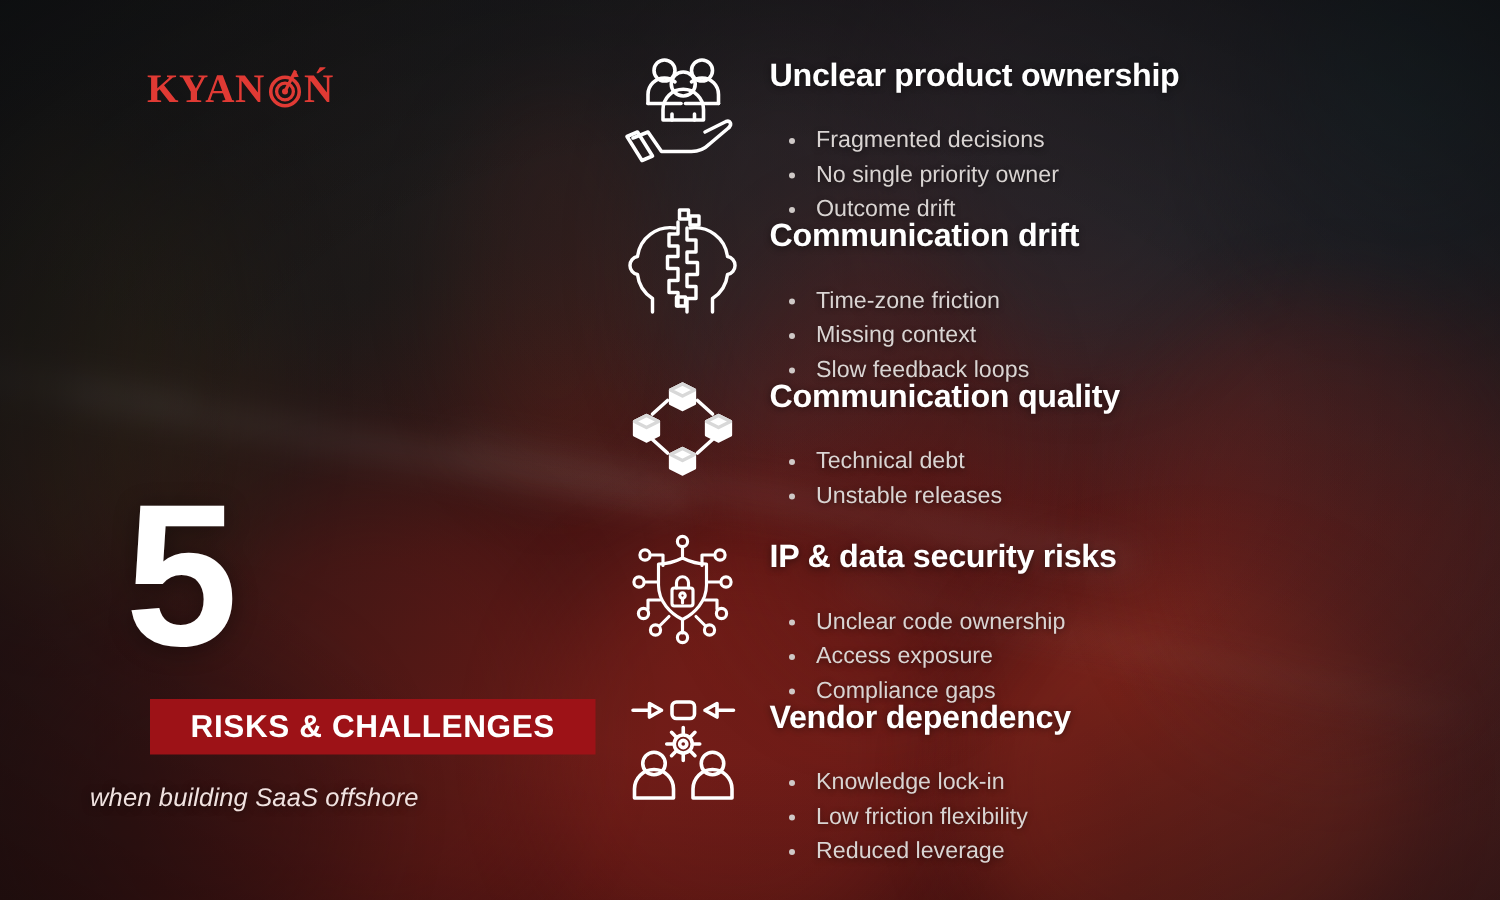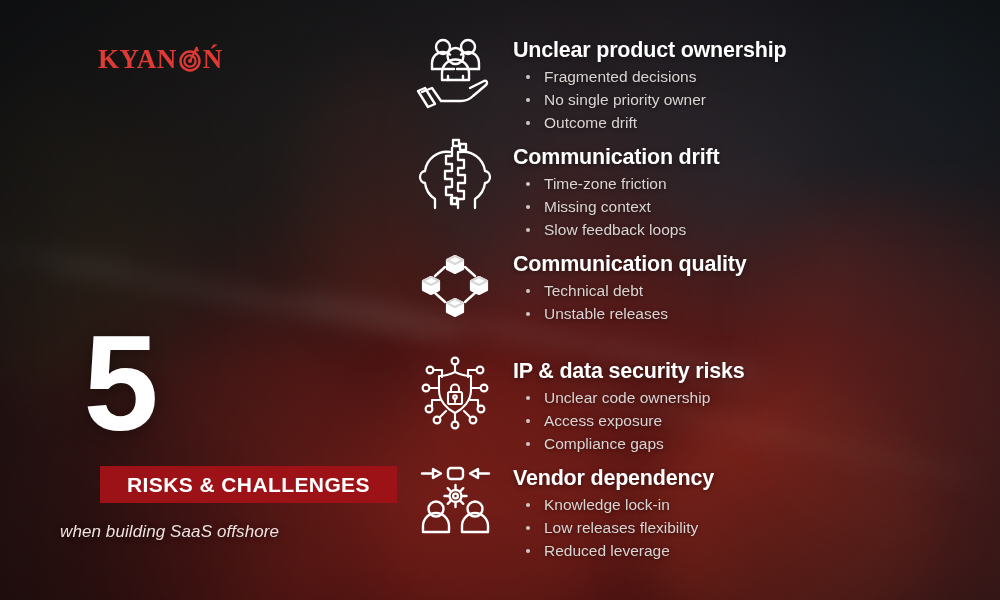--- a/index.html
+++ b/index.html
@@ -94,21 +94,21 @@
     display:flex; align-items:center; justify-content:center;
   }
   .icon-wrap svg { display:block; }
   .item-text { padding-left:8px; padding-top:3px; }
   .item-title {
     color:#ffffff; font-size:21.5px; font-weight:bold; letter-spacing:-.2px;
     line-height:1.12;
     text-shadow:0 1px 5px rgba(0,0,0,.45);
     margin-top:13px;
   }
-  .bullets { list-style:none; margin-top:3px; }
+  .bullets { list-style:none; margin-top:20px; }
   .bullets li {
     color:#d9d4d2; font-size:15.5px; line-height:23px;
     position:relative; padding-left:31px;
     text-shadow:0 1px 4px rgba(0,0,0,.45);
   }
   .bullets li .dot {
     position:absolute; left:13px; top:10px;
     width:4px; height:4px; border-radius:50%;
     background:#cfc9c7;
   }
@@ -297,20 +297,20 @@
           <circle cx="24" cy="52" r="7.5"></circle>
           <path d="M11 75 v-6 a13 13 0 0 1 26 0 v6 z"></path>
           <circle cx="63" cy="52" r="7.5"></circle>
           <path d="M50 75 v-6 a13 13 0 0 1 26 0 v6 z"></path>
         </svg>
       </div>
       <div class="item-text">
         <div class="item-title">Vendor dependency</div>
         <ul class="bullets">
           <li><span class="dot"></span><span>Knowledge lock-in</span></li>
-          <li><span class="dot"></span><span>Low releases flexibility</span></li>
+          <li><span class="dot"></span><span>Low friction flexibility</span></li>
           <li><span class="dot"></span><span>Reduced leverage</span></li>
         </ul>
       </div>
     </div>
 
   </div>
 </div>
 
 </body></html>

